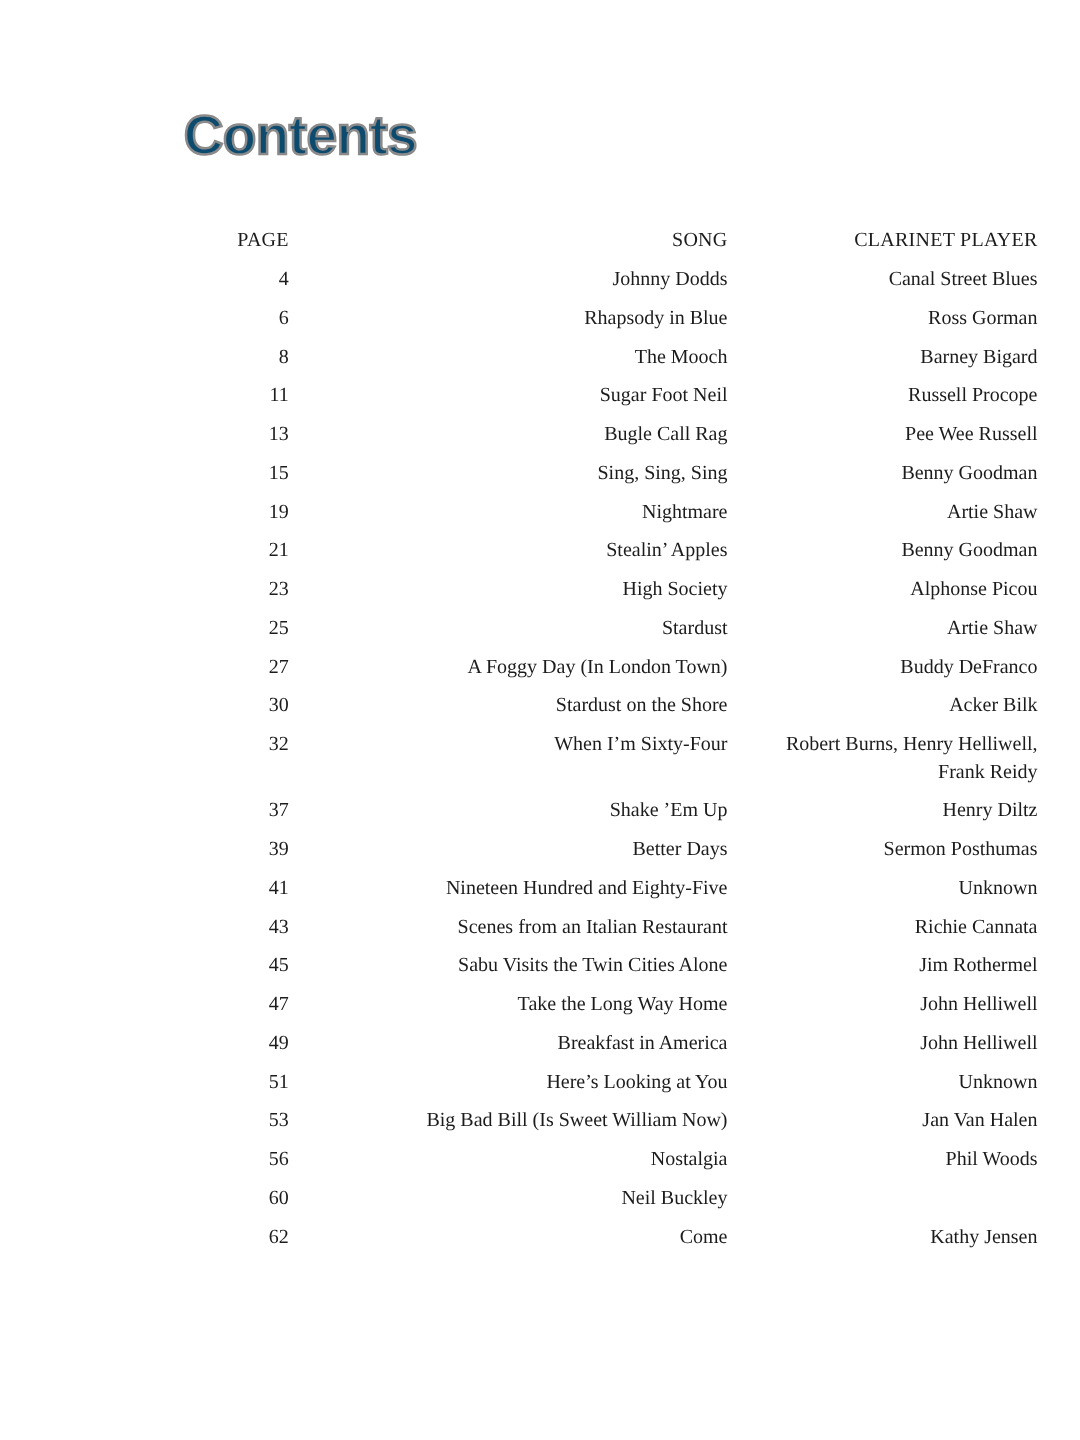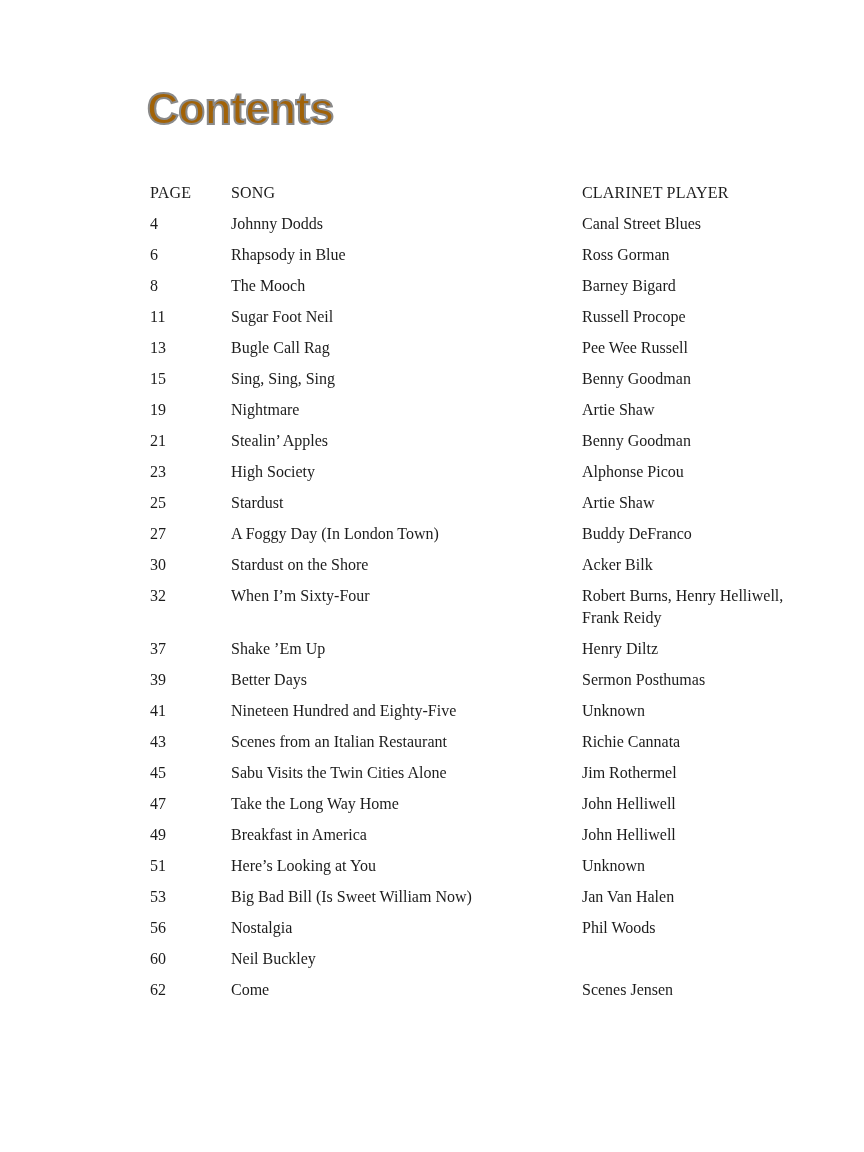--- a/index.html
+++ b/index.html
@@ -22,35 +22,36 @@
   }
   .title {
     position: absolute;
     left: 147px;
     top: 87px;
     font-family: "Liberation Sans", sans-serif;
     font-weight: bold;
     font-size: 44px;
     line-height: 1;
     letter-spacing: -0.5px;
-    color: #a16207;
+    color: #0c4a6e;
     -webkit-text-stroke: 2px #8a8a8a;
   }
   .toc {
     position: absolute;
     left: 150px;
     top: 182px;
     width: 680px;
   }
   .toc-row {
     display: grid;
     grid-template-columns: 81px 351px 248px;
     font-size: 16px;
     line-height: 22px;
     margin-bottom: 9px;
+    text-align: right;
   }
   .toc-row .cell {
     white-space: pre-line;
   }
   .toc-header .cell {
     letter-spacing: 0.2px;
   }
 </style>
 </head>
 <body>
@@ -208,18 +209,18 @@
   </div>
 
   <div class="toc-row">
     <span class="cell">60</span>
     <span class="cell">Neil Buckley</span>
   </div>
 
   <div class="toc-row">
     <span class="cell">62</span>
     <span class="cell">Come</span>
-    <span class="cell">Scenes Jensen</span>
+    <span class="cell">Kathy Jensen</span>
   </div>
 </div>
 
   </div>
 </div>
 
 </body></html>

